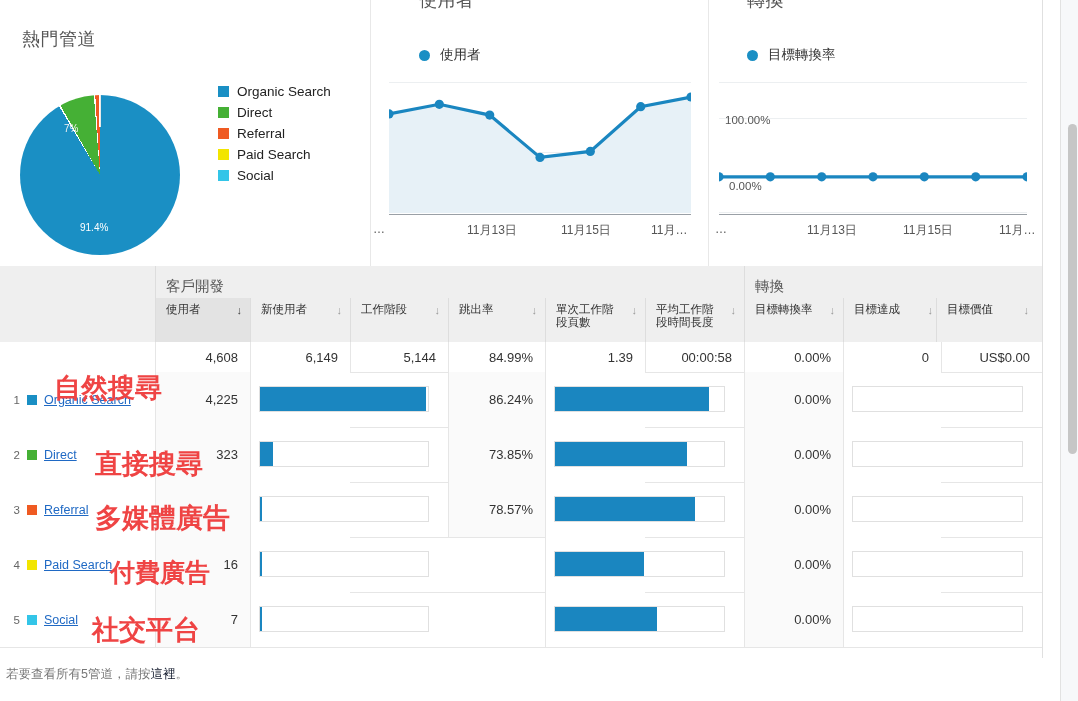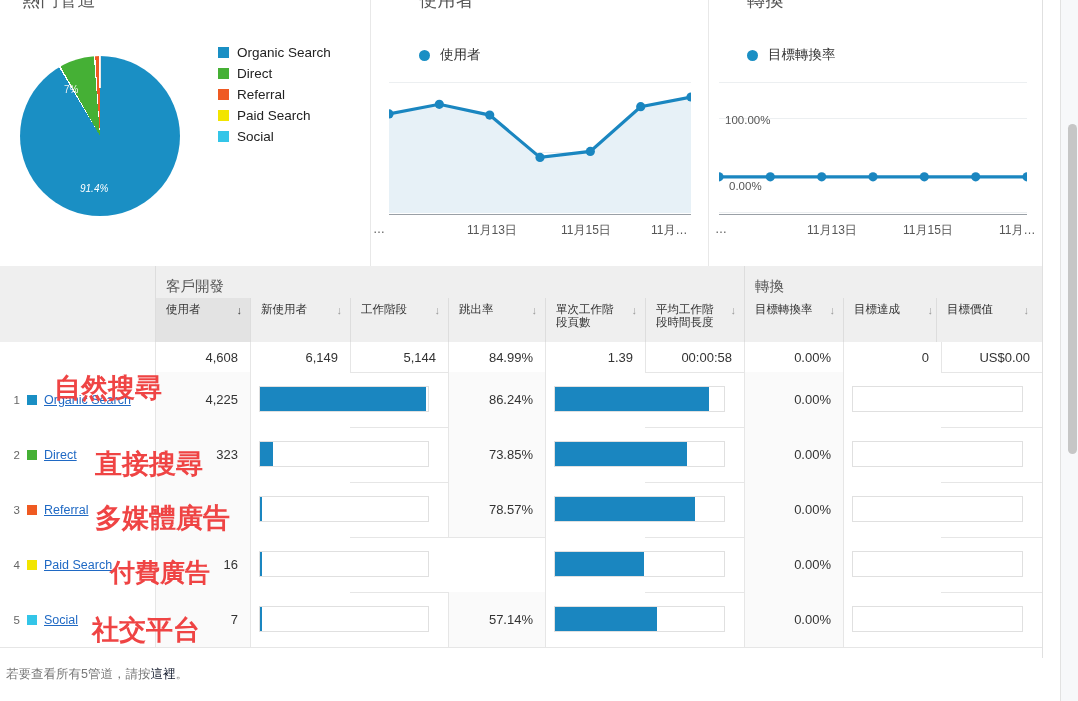--- a/index.html
+++ b/index.html
@@ -8,21 +8,21 @@
     background:#fff;
     font-family:"Liberation Sans","DejaVu Sans",sans-serif;
     color:#444;
     position:relative;
   }
   .page{position:absolute;left:0;top:0;width:1078px;height:701px;}
 
   
   .cards{position:absolute;left:0;top:0;width:1042px;height:266px;background:#fff;}
   .card{position:absolute;top:0;height:266px;background:#fff;}
-  .card.c1{left:0;width:370px;}
+  .card.c1{left:0;width:370px;margin-top:39px;}
   .card.c2{left:370px;width:338px;border-left:1px solid #e8e8e8;}
   .card.c3{left:708px;width:334px;border-left:1px solid #e8e8e8;}
   .card-title{
     position:absolute;left:22px;top:-12px;
     font-size:18px;color:#555;letter-spacing:.5px;
     white-space:nowrap;
   }
   .card.c2 .card-title{left:48px;}
   .card.c3 .card-title{left:38px;}
 
@@ -35,21 +35,21 @@
       #e8e8e8 0deg 0.6deg,
       #1a8fc4 0.6deg 329.2deg,
       #ffffff 329.2deg 330.4deg,
       #45b035 330.4deg 355.6deg,
       #ffffff 355.6deg 356.6deg,
       #ef5a22 356.6deg 359.4deg,
       #ffffff 359.4deg 360deg
     );
   }
   .pie-lbl{position:absolute;color:#fff;font-size:10px;}
-  .pie-lbl.big{left:60px;top:127px;font-style:italic;}
+  .pie-lbl.big{left:60px;top:127px;}
   .pie-lbl.small{left:44px;top:28px;color:#f2f2f2;}
 
   .legend{position:absolute;left:218px;top:42px;}
   .legend-row{display:flex;align-items:center;height:20px;margin-bottom:1px;}
   .legend-sw{width:11px;height:11px;margin-right:8px;flex:none;}
   .legend-tx{font-size:13.5px;color:#222;white-space:nowrap;}
   .lc-legend{position:absolute;display:flex;align-items:center;}
   .lc-dot{width:11px;height:11px;border-radius:50%;background:#1a8fc4;margin-right:10px;}
   .lc-lt{font-size:13.5px;color:#333;white-space:nowrap;}
   .plot{position:absolute;}
@@ -381,21 +381,20 @@
             <span class="sw" style="background:#33c5e8"></span>
             <a class="lnk" href="#">Social</a>
           </div>
           <div class="cell num" style="left: 155px; width: 95px;">7</div>
           <div class="cell bar" style="left: 250px; width: 100px;">
             <div class="barbox" style="width: 170px;">
               <div class="barfill" style="width: 2px;"></div>
             </div>
           </div>
           <div class="cell" style="left: 350px; width: 98px; border-left: none;"></div>
-          <div class="cell num" style="left: 448px; width: 97px;">57.14%</div>
           <div class="cell bar" style="left: 545px; width: 100px;">
             <div class="barbox" style="width: 171px;">
               <div class="barfill" style="width: 102.1px;"></div>
             </div>
           </div>
           <div class="cell" style="left: 645px; width: 99px; border-left: none;"></div>
           <div class="cell num" style="left: 744px; width: 99px;">0.00%</div>
           <div class="cell bar" style="left: 843px; width: 98px;">
             <div class="barbox" style="width: 171px;">
               <div class="barfill" style="width: 0px;"></div>

